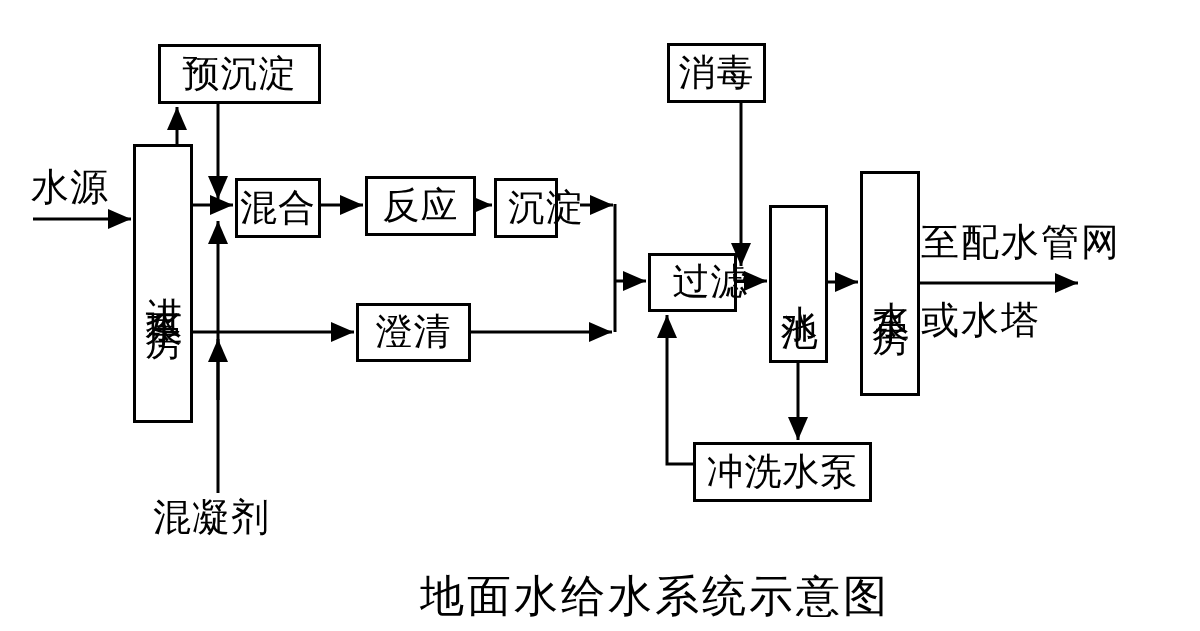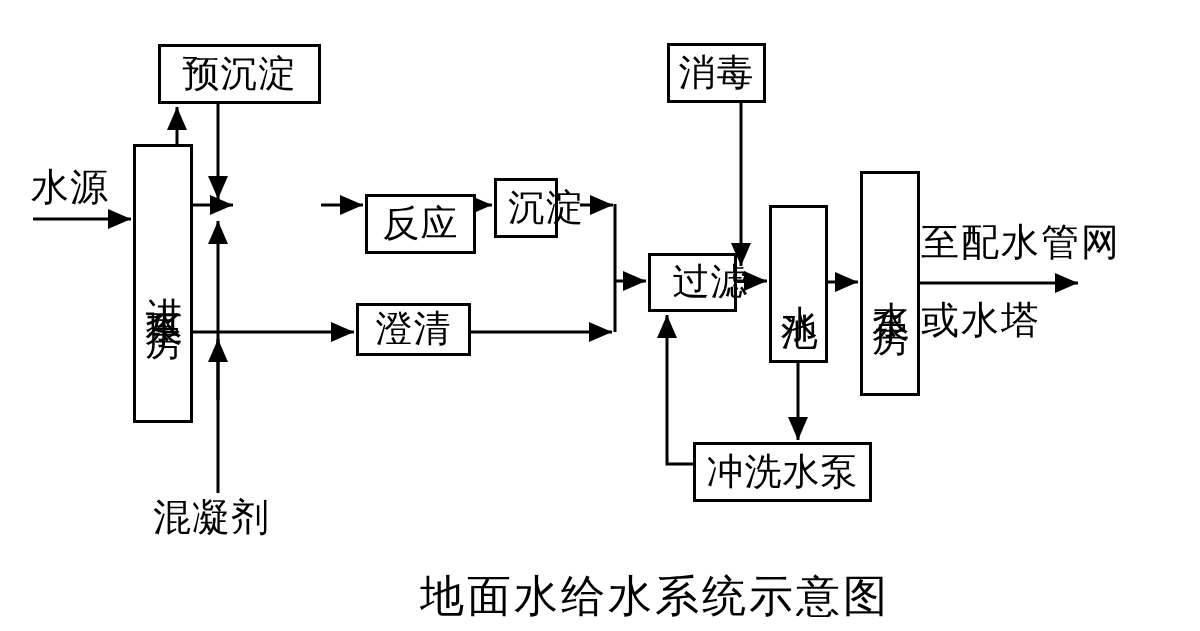--- a/index.html
+++ b/index.html
@@ -53,23 +53,23 @@
     left: 420px;
     top: 567px;
     font-size: 44px;
     letter-spacing: 3px;
     white-space: nowrap;
   }
   
   #b-presed   { left: 158px; top: 44px;  width: 163px; height: 60px; }
   #b-intake   { left: 133px; top: 144px; width: 60px;  height: 279px; }
   #b-mix      { left: 235px; top: 178px; width: 86px;  height: 60px; }
-  #b-react    { left: 365px; top: 194px; width: 111px;  height: 60px; }
+  #b-react    { left: 365px; top: 176px; width: 111px;  height: 60px; }
   #b-sed      { left: 494px; top: 178px; width: 64px;  height: 60px; padding-left: 40px; }
-  #b-clarify  { left: 356px; top: 303px; width: 115px; height: 53px; }
+  #b-clarify  { left: 356px; top: 303px; width: 115px; height: 59px; }
   #b-disinf   { left: 667px; top: 43px;  width: 99px; height: 60px; }
   #b-filter   { left: 648px; top: 253px; width: 89px;  height: 59px; padding-left: 36px; }
   #b-tank     { left: 769px; top: 205px; width: 59px;  height: 158px; }
   #b-pump     { left: 860px; top: 171px; width: 60px;  height: 225px; }
   #b-backwash { left: 693px; top: 442px; width: 179px; height: 60px; font-family: Liberation Serif, serif; }
   
   #l-source   { left: 31px;  top: 168px; }
   #l-coag     { left: 153px; top: 498px; }
   #l-out1     { left: 921px; top: 223px; letter-spacing: 2px; }
   #l-out2     { left: 921px; top: 301px; letter-spacing: 2px; }
@@ -124,20 +124,23 @@
 
     <line x1="218" y1="400" x2="218" y2="339" marker-end="url(#arr)"></line>
   </svg>
 
   <div class="box" id="b-presed">
     <span>预沉淀</span>
   </div>
   <div class="box" id="b-intake">
     <span class="v">进水泵房</span>
   </div>
+  <div class="box" id="b-mix">
+    <span>混合</span>
+  </div>
   <div class="box" id="b-react">
     <span>反应</span>
   </div>
   <div class="box" id="b-sed">
     <span>沉淀</span>
   </div>
   <div class="box" id="b-clarify">
     <span>澄清</span>
   </div>
   <div class="box" id="b-disinf">

